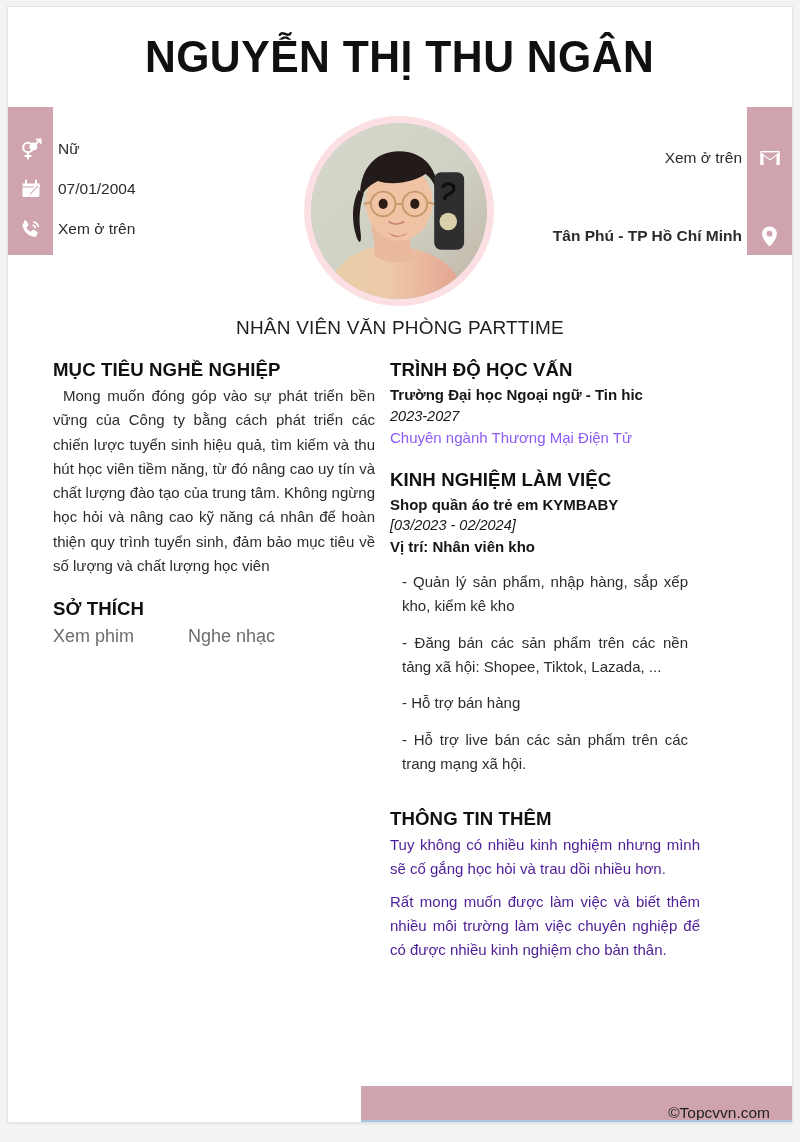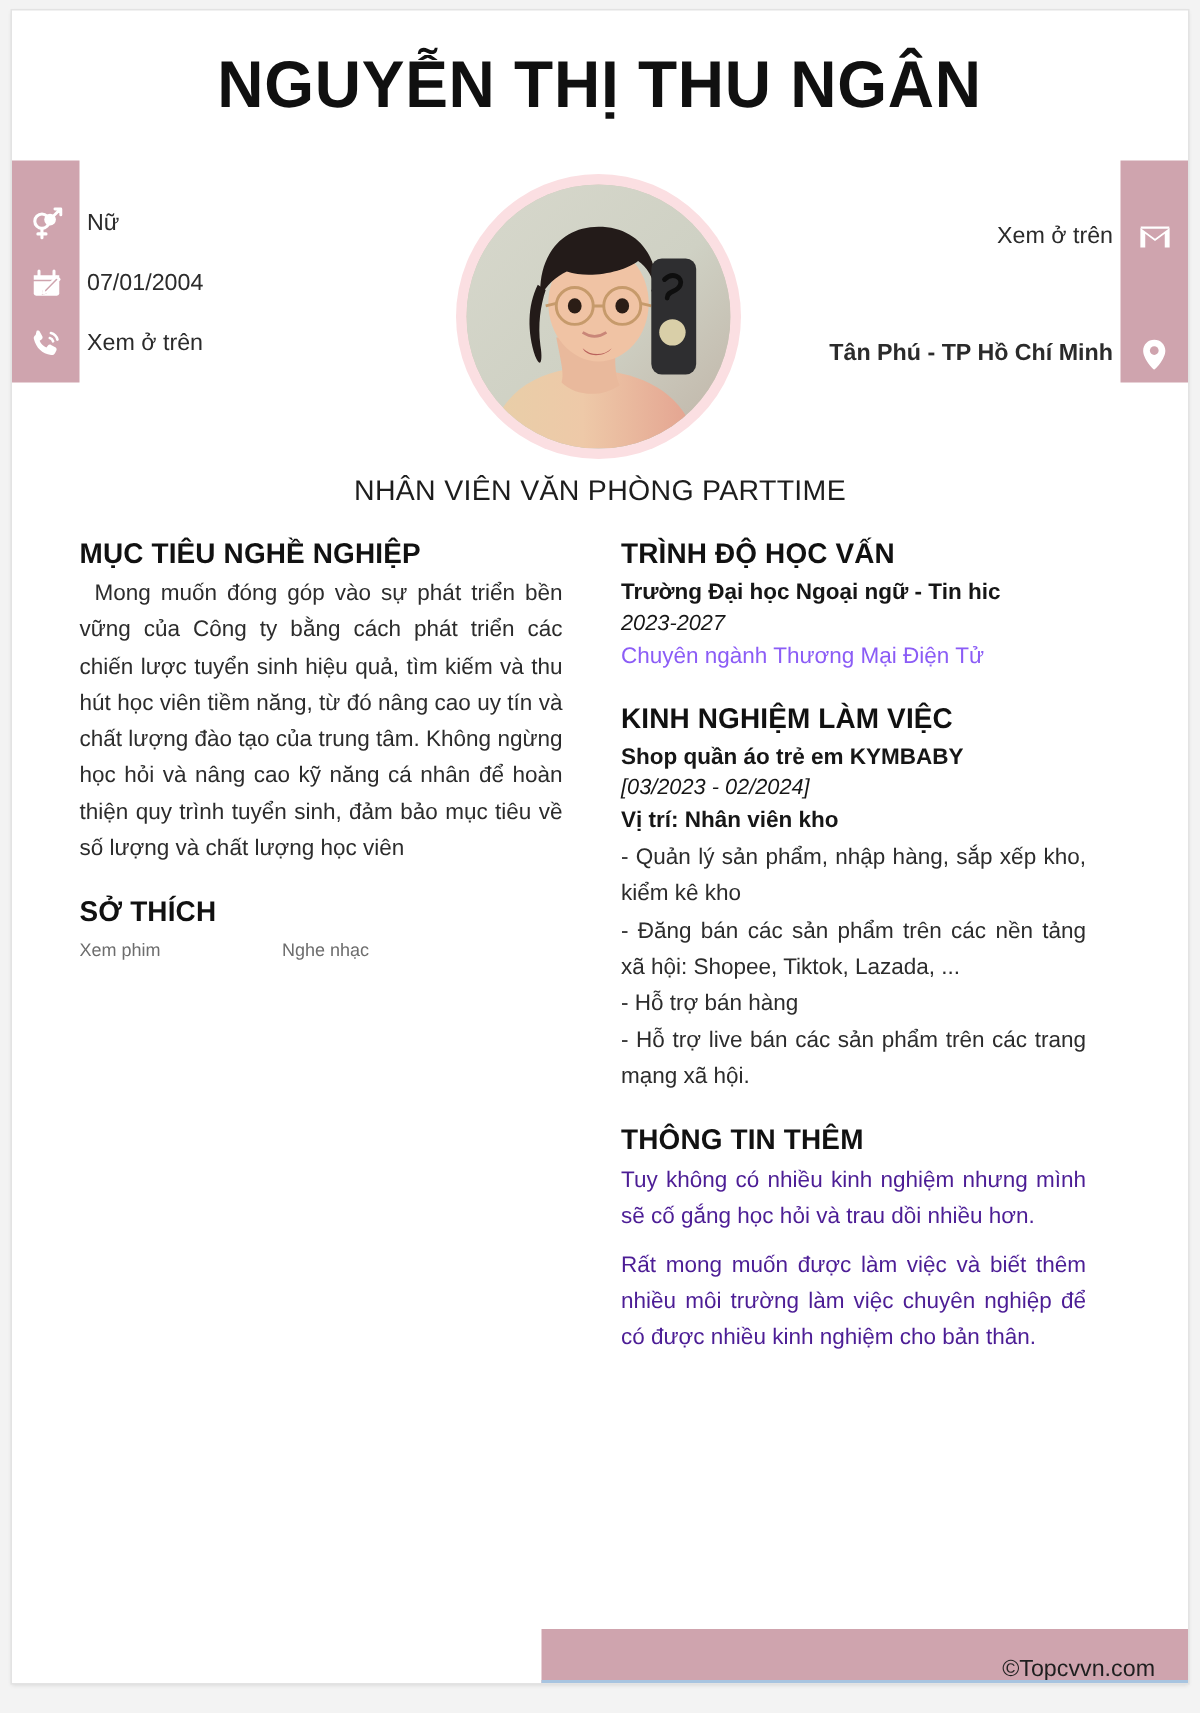--- a/index.html
+++ b/index.html
@@ -170,21 +170,21 @@
     width: 784px;
   }
   .col-left {
     position: absolute;
     left: 45px;
     top: 0;
     width: 322px;
   }
   .col-right {
     position: absolute;
-    left: 406px;
+    left: 382px;
     top: 0;
     width: 310px;
   }
 
   h2.section-title {
     margin: 0 0 3px 0;
     font-family: "Liberation Sans Narrow", "Liberation Sans", sans-serif;
     font-weight: 700;
     font-size: 19px;
     color: #111111;
@@ -223,26 +223,26 @@
     line-height: 1.45;
   }
 
   .bullets {
     margin: 2px 0 0 0;
     font-size: 15px;
     line-height: 1.62;
     color: #2c2c2c;
     text-align: justify;
   }
-  .bullets .bullet { margin: 0; }
+  .bullets .bullet { margin: 12px; }
 
   .hobby-row {
     display: flex;
     margin-top: 6px;
-    font-size: 12px;
+    font-size: 18px;
     color: #6d6d6d;
   }
   .hobby-row .hobby { width: 135px; }
   .block-gap-md { height: 20px; }
 
   
   .footer-bar {
     position: absolute;
     left: 353px;
     bottom: 0;

